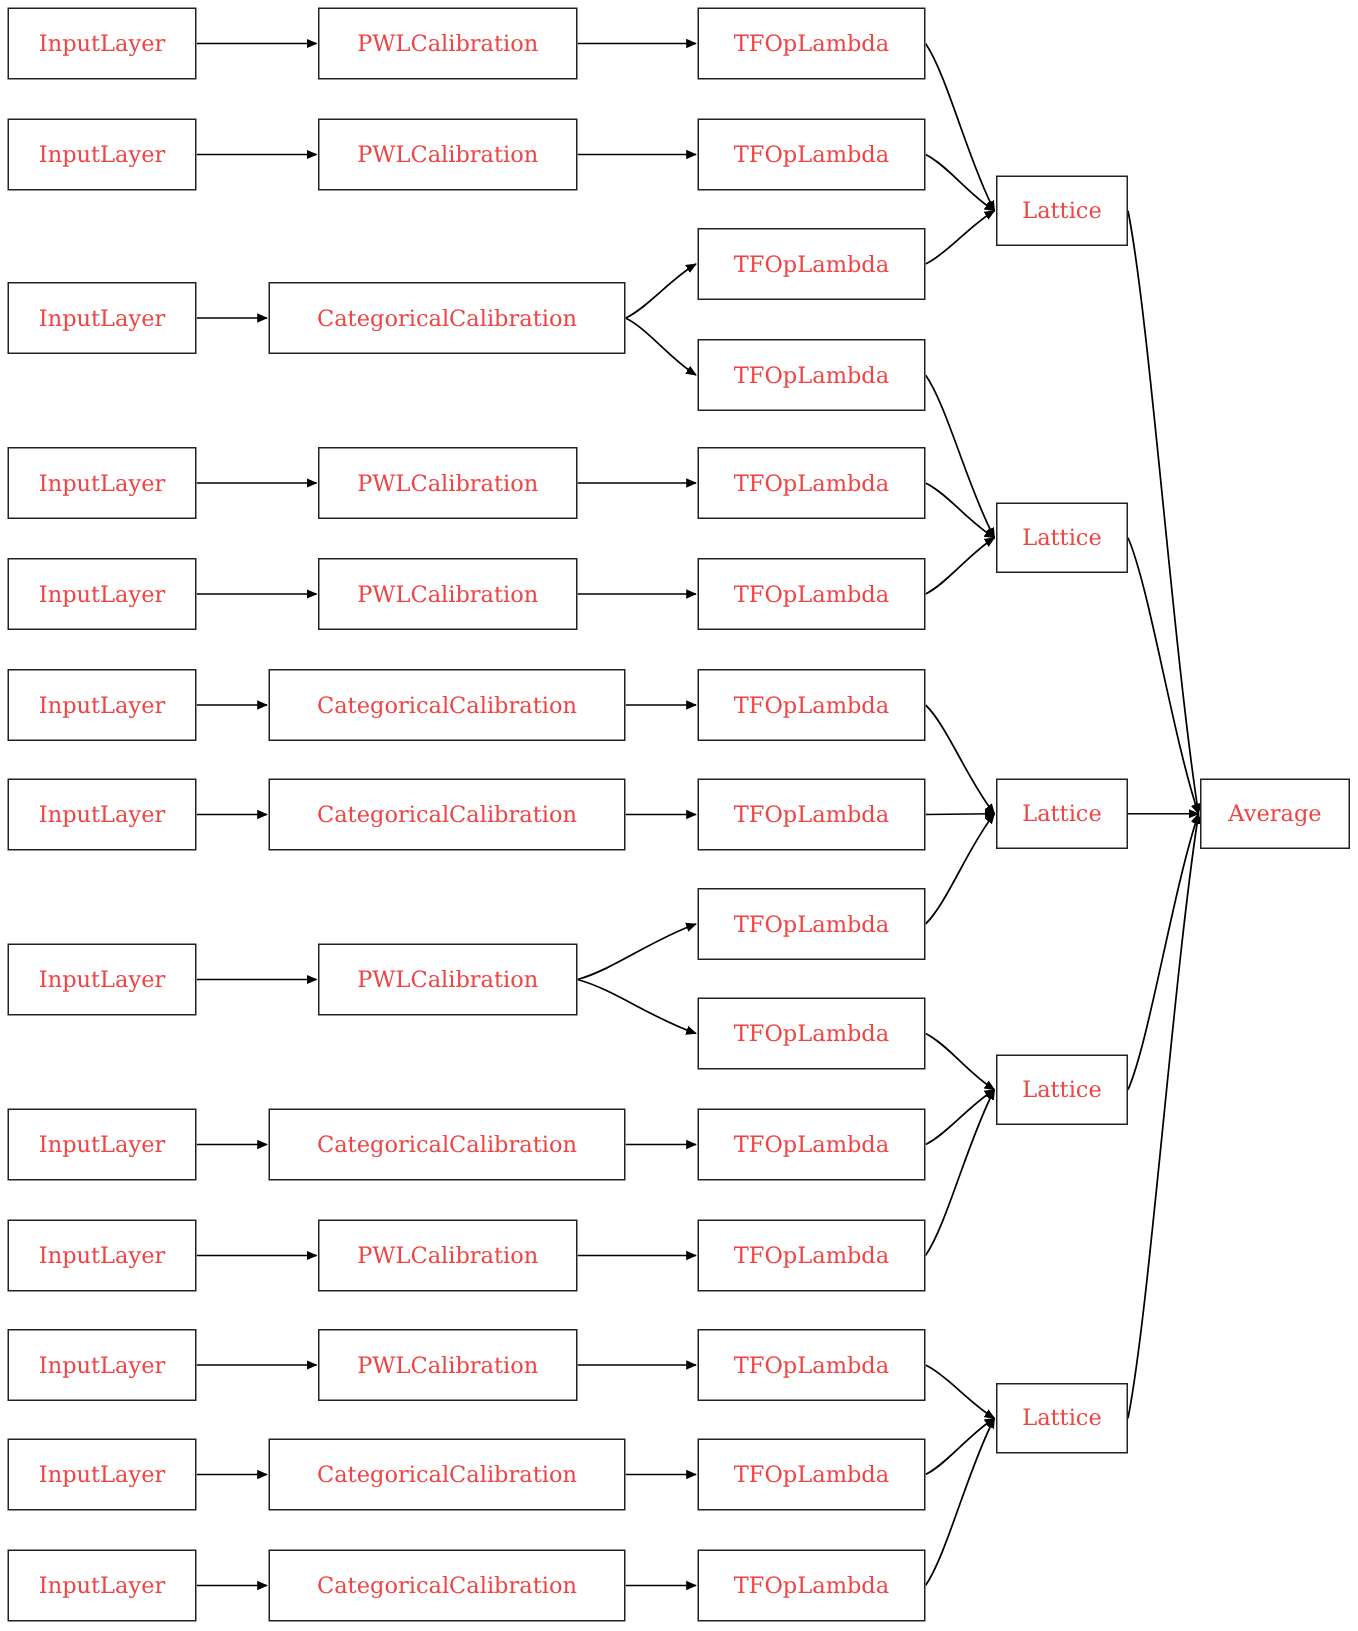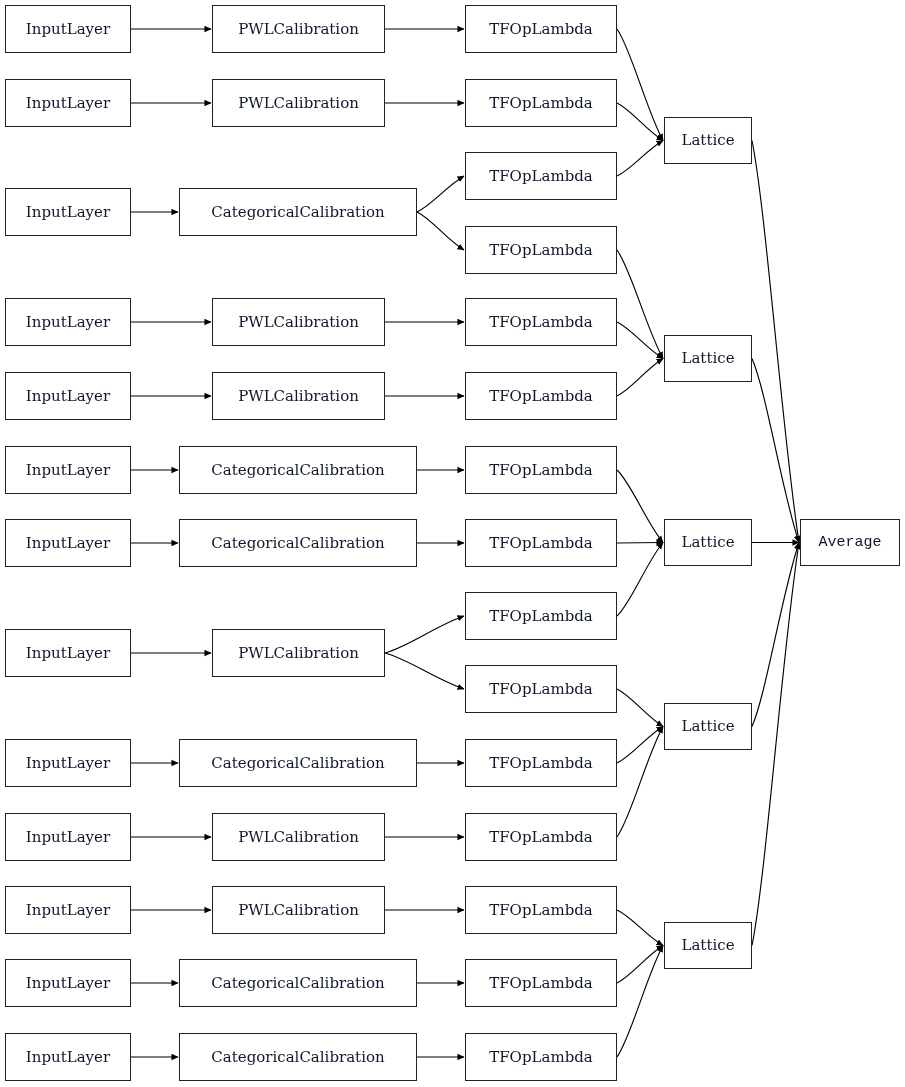--- a/index.html
+++ b/index.html
@@ -1,21 +1,21 @@
 <!DOCTYPE html>
 <html><head>
 <meta charset="utf-8">
 <style>
   html,body{margin:0;padding:0;background:#ffffff;}
   body{width:905px;height:1087px;font-family:"DejaVu Serif","Liberation Serif",serif;}
   #stage{position:relative;width:905px;height:1087px;overflow:hidden;background:#fff;}
   svg#edges{position:absolute;left:0;top:0;width:905px;height:1087px;pointer-events:none;}
   .node{position:absolute;box-sizing:border-box;border:1px solid #222;background:#ffffff;
         display:flex;align-items:center;justify-content:center;
-        font-family:"DejaVu Serif","Liberation Serif",serif;font-size:15px;color:#0f172a;
+        font-family:"DejaVu Serif","Liberation Serif",serif;font-size:15px;color:#ef4444;
         line-height:1;white-space:nowrap;}
   .node.c-input{}
   .node.c-cal{}
   .node.c-tfop{}
   .node.c-lat{}
   .node.c-avg{}
 </style>
 </head>
 <body>
 
@@ -209,17 +209,17 @@
       </div>
       <div class="node c-lat" style="left: 664px; top: 519px; width: 88px; height: 47px;">
         <span>Lattice</span>
       </div>
       <div class="node c-lat" style="left: 664px; top: 703px; width: 88px; height: 47px;">
         <span>Lattice</span>
       </div>
       <div class="node c-lat" style="left: 664px; top: 922px; width: 88px; height: 47px;">
         <span>Lattice</span>
       </div>
-      <div class="node c-avg" style="left: 800px; top: 519px; width: 100px; height: 47px; font-family: Liberation Mono, monospace;">
+      <div class="node c-avg" style="left: 800px; top: 519px; width: 100px; height: 47px;">
         <span>Average</span>
       </div>
     </div>
 </div>
 
 </body></html>

